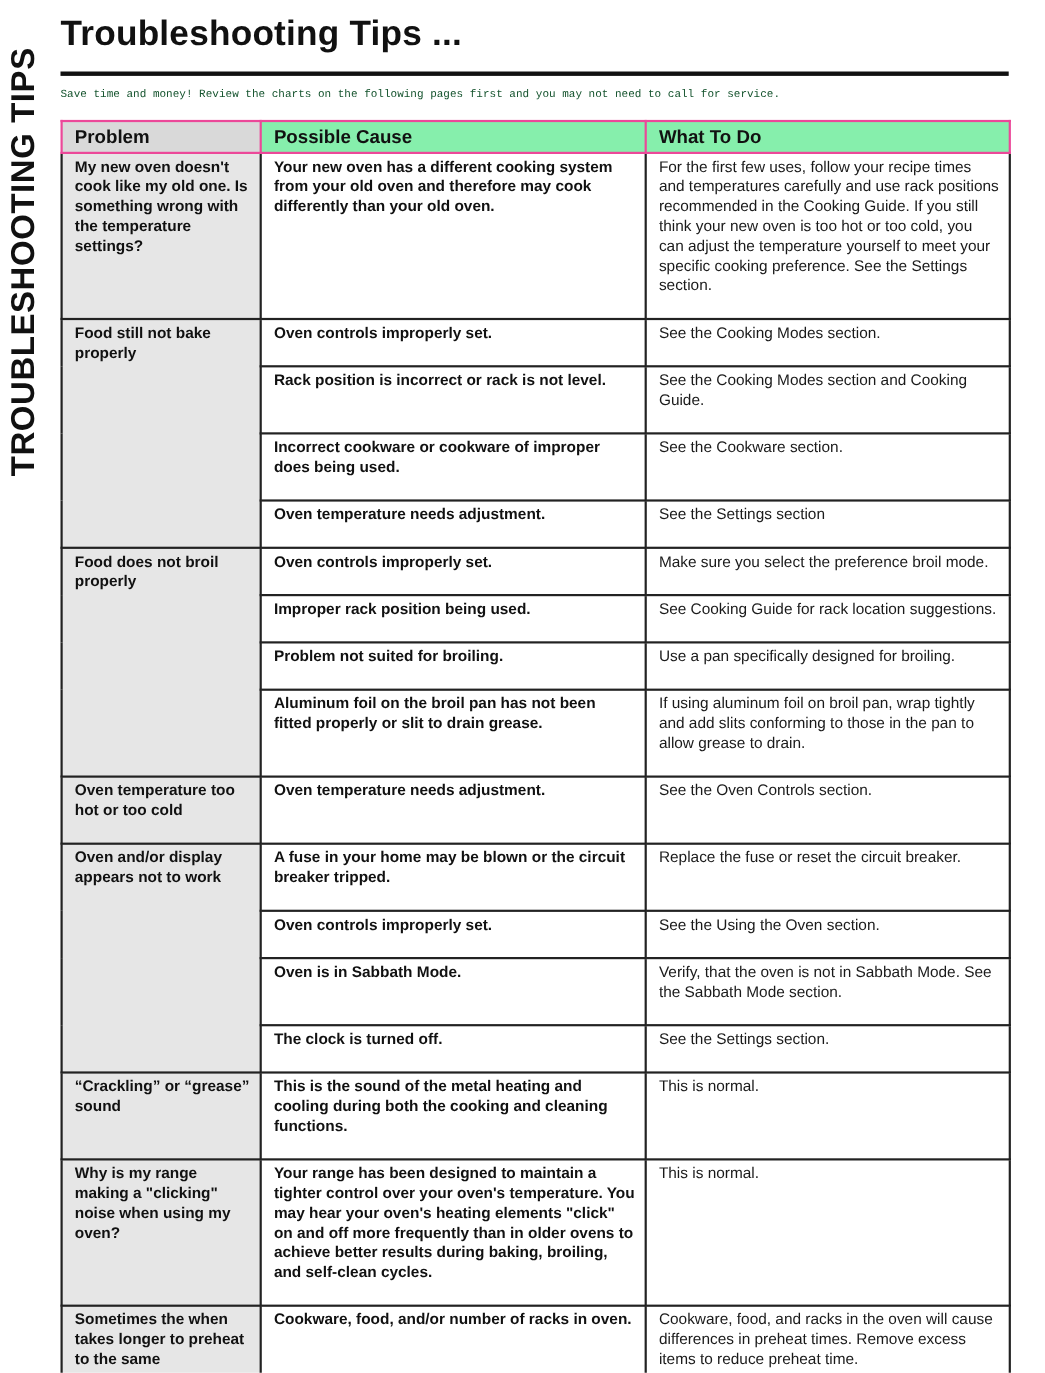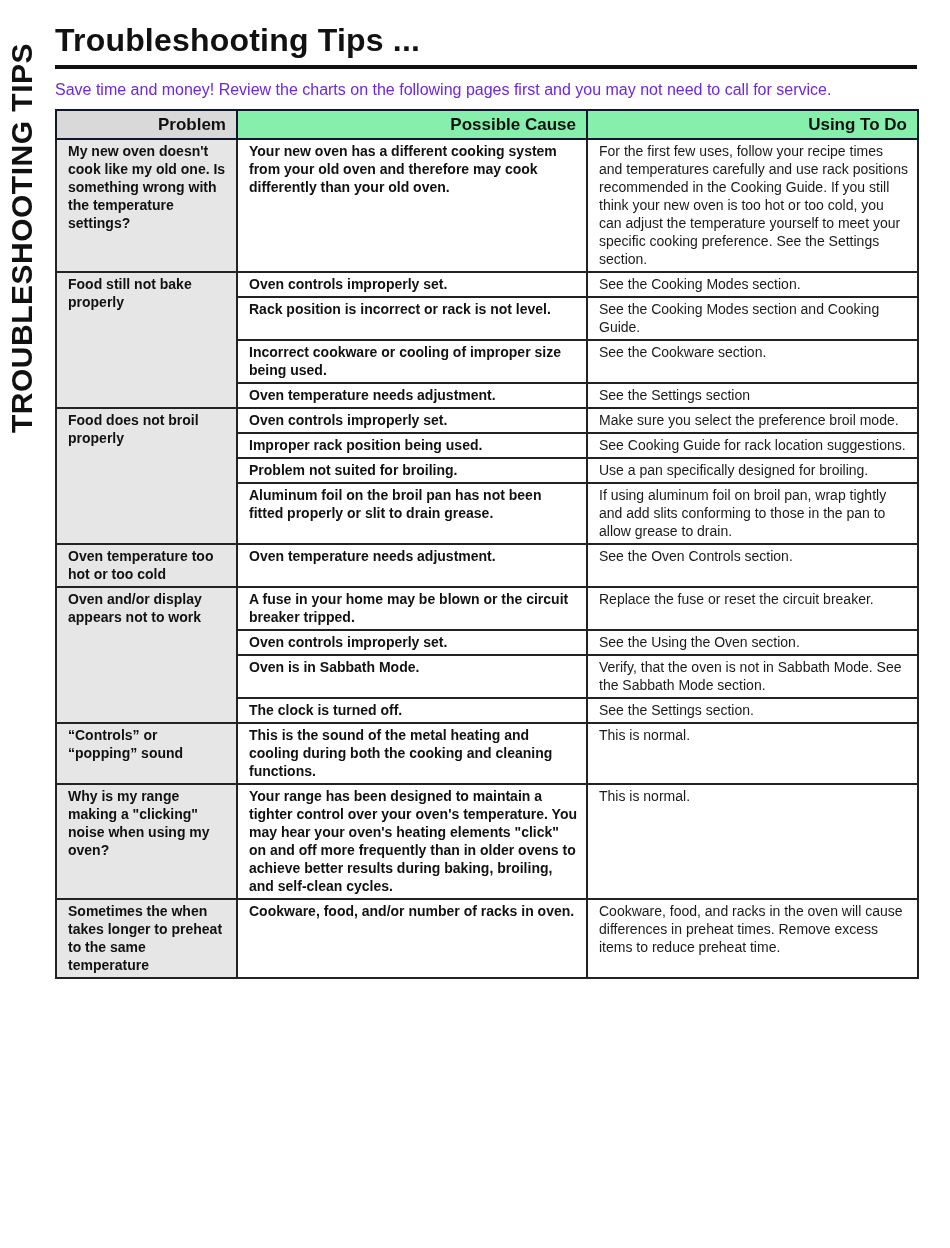--- a/index.html
+++ b/index.html
@@ -10,46 +10,46 @@
     .side-tab {
       position: absolute; left: 4px; top: 28px; width: 36px; height: 420px;
     }
     .side-tab span {
       position: absolute; left: 50%; top: 50%;
       transform: translate(-50%, -50%) rotate(-90deg);
       white-space: nowrap; font-weight: bold; font-size: 30px; letter-spacing: 0.5px;
       color: #111;
     }
     .title {
-      position: absolute; left: 55px; top: 22px;
+      position: absolute; left: 55px; top: 12px;
       font-size: 32px; font-weight: bold; margin: 0; letter-spacing: 0.2px;
     }
     .title-rule {
       position: absolute; left: 55px; top: 65px; width: 862px; height: 4px; background: #111;
     }
     .intro {
-      position: absolute; left: 55px; top: 81px; font-size: 16px; margin: 0; color: #6d28d9;
+      position: absolute; left: 55px; top: 81px; font-size: 10px; margin: 0; color: #14532d; font-family: Liberation Mono, monospace;
     }
     table.ts {
       position: absolute; left: 55px; top: 109px; width: 862px;
       border-collapse: collapse; table-layout: fixed;
       border: 2px solid #222;
     }
     table.ts col.c1 { width: 181px; }
     table.ts col.c2 { width: 350px; }
     table.ts col.c3 { width: 331px; }
     table.ts th {
-      background: #d9d9d9; text-align: right; font-size: 17px; font-weight: bold;
-      padding: 3px 10px 2px 11px; border: 2px solid #0f172a; height: 22px;
+      background: #d9d9d9; text-align: left; font-size: 17px; font-weight: bold;
+      padding: 3px 10px 2px 11px; border: 2px solid #ec4899; height: 22px;
     }
     table.ts th.h1 { background: #d9d9d9; }
     table.ts th.h2, table.ts th.h3 { background: #86efac; }
     table.ts td {
       vertical-align: top; border: 2px solid #222; font-size: 14px; line-height: 18px;
-      padding: 2px 8px 3px 11px;
+      padding: 2px 8px 21px 11px;
     }
     table.ts td.prob { background: #e6e6e6; font-weight: bold; }
     table.ts td.cause { font-weight: bold; }
     table.ts td.todo { font-weight: normal; color: #1a1a1a; margin-left: 36px; }
   </style>
 </head>
 <body>
 
 <div class="side-tab">
   <span>TROUBLESHOOTING TIPS</span>
@@ -62,40 +62,40 @@
 <table class="ts">
   <colgroup>
       <col class="c1">
       <col class="c2">
       <col class="c3">
     </colgroup>
   <thead>
     <tr>
       <th class="h1">Problem</th>
       <th class="h2">Possible Cause</th>
-      <th class="h3">Using To Do</th>
+      <th class="h3">What To Do</th>
     </tr>
   </thead>
   <tbody id="tbody">
       <tr>
         <td class="prob" rowspan="1">My new oven doesn't cook like my old one. Is something wrong with the temperature settings?</td>
         <td class="cause">Your new oven has a different cooking system from your old oven and therefore may cook differently than your old oven.</td>
         <td class="todo">For the first few uses, follow your recipe times and temperatures carefully and use rack positions recommended in the Cooking Guide. If you still think your new oven is too hot or too cold, you can adjust the temperature yourself to meet your specific cooking preference. See the Settings section.</td>
       </tr>
       <tr>
         <td class="prob" rowspan="4">Food still not bake properly</td>
         <td class="cause">Oven controls improperly set.</td>
         <td class="todo">See the Cooking Modes section.</td>
       </tr>
       <tr>
         <td class="cause">Rack position is incorrect or rack is not level.</td>
         <td class="todo">See the Cooking Modes section and Cooking Guide.</td>
       </tr>
       <tr>
-        <td class="cause">Incorrect cookware or cooling of improper size being used.</td>
+        <td class="cause">Incorrect cookware or cookware of improper does being used.</td>
         <td class="todo">See the Cookware section.</td>
       </tr>
       <tr>
         <td class="cause">Oven temperature needs adjustment.</td>
         <td class="todo">See the Settings section</td>
       </tr>
       <tr>
         <td class="prob" rowspan="4">Food does not broil properly</td>
         <td class="cause">Oven controls improperly set.</td>
         <td class="todo">Make sure you select the preference broil mode.</td>
@@ -128,21 +128,21 @@
       </tr>
       <tr>
         <td class="cause">Oven is in Sabbath Mode.</td>
         <td class="todo">Verify, that the oven is not in Sabbath Mode. See the Sabbath Mode section.</td>
       </tr>
       <tr>
         <td class="cause">The clock is turned off.</td>
         <td class="todo">See the Settings section.</td>
       </tr>
       <tr>
-        <td class="prob" rowspan="1">“Controls” or “popping” sound</td>
+        <td class="prob" rowspan="1">“Crackling” or “grease” sound</td>
         <td class="cause">This is the sound of the metal heating and cooling during both the cooking and cleaning functions.</td>
         <td class="todo">This is normal.</td>
       </tr>
       <tr>
         <td class="prob" rowspan="1">Why is my range making a "clicking" noise when using my oven?</td>
         <td class="cause">Your range has been designed to maintain a tighter control over your oven's temperature. You may hear your oven's heating elements "click" on and off more frequently than in older ovens to achieve better results during baking, broiling, and self-clean cycles.</td>
         <td class="todo">This is normal.</td>
       </tr>
       <tr>
         <td class="prob" rowspan="1">Sometimes the when takes longer to preheat to the same temperature</td>

